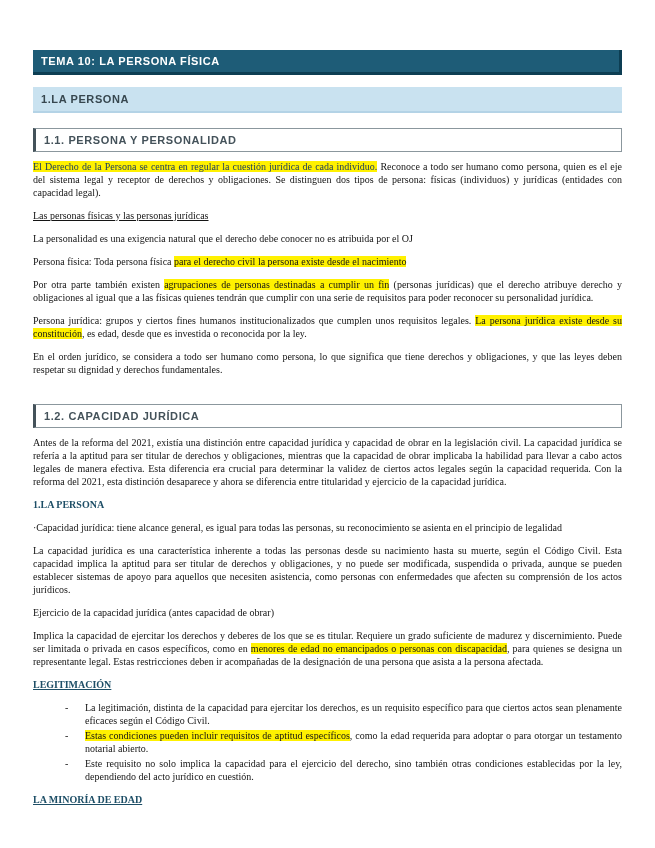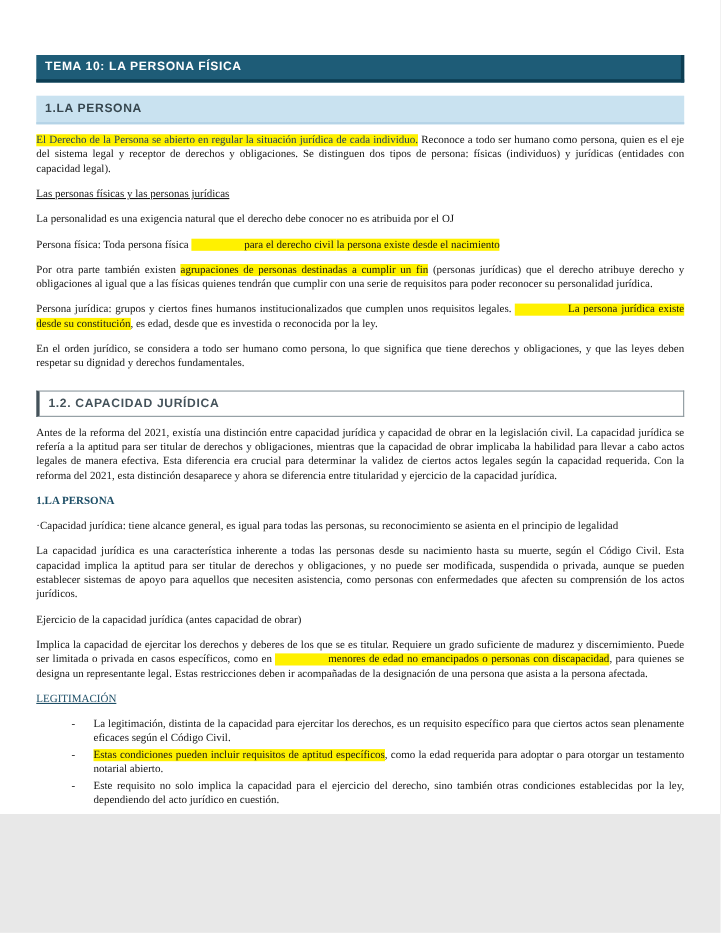--- a/index.html
+++ b/index.html
@@ -1,17 +1,17 @@
 <!DOCTYPE html>
 <html><head>
 <meta charset="utf-8">
 <style>
   html,body{margin:0;padding:0;background:#e8e8e8;}
   .page{
-    width:655px;height:740px;background:#ffffff;position:relative;
+    width:655px;height:848px;background:#ffffff;position:relative;
     margin:0 auto;box-sizing:border-box;padding:50px 33px 0 33px;overflow:hidden;
     font-family:"Liberation Serif", serif;color:#141414;
   }
   
   .title-bar{
     background:#1e5c77;color:#ffffff;
     font-family:"Liberation Sans", sans-serif;font-weight:bold;font-size:11px;
     letter-spacing:0.6px;padding:5px 8px;
     border-right:3px solid #0d3e53;border-bottom:3px solid #0d3e53;
   }
@@ -20,60 +20,63 @@
     font-family:"Liberation Sans", sans-serif;font-weight:bold;font-size:11px;
     letter-spacing:0.6px;padding:6px 8px;border-bottom:2px solid #b4d3e6;
   }
   
   .h-box{
     margin-top:15px;background:#ffffff;color:#44525a;
     font-family:"Liberation Sans", sans-serif;font-weight:bold;font-size:11px;
     letter-spacing:0.6px;padding:5px 8px;
     border:1px solid #8b979d;border-left:3px solid #44525a;
   }
-  .h-box.second{margin-top:18px;}
+  .h-box.second{margin-top:28px;}
   
   .content{margin-top:8px;}
   .para{
     font-size:10px;line-height:13px;text-align:justify;margin:0 0 10px 0;
   }
   .bullets{margin:0 0 10px 0;}
   .bullet-item{
     position:relative;font-size:10px;line-height:13px;text-align:justify;
     margin:0 0 2px 0;padding-left:52px;
   }
   .bullet-item::before{
     content:"-";position:absolute;left:32px;top:0;
   }
   
   .s-n{}
   .s-b{font-weight:normal;}
   .s-u{text-decoration:underline;}
-  .s-hl{background:#fff100;padding-left:48px;}
+  .s-hl{background:#fff100;}
   .s-hlb{background:#fff100;font-weight:normal;}
   .s-hlnavy{background:#fff100;color:#17375e;}
   .s-tealb{color:#1d4e66;font-weight:bold;}
-  .s-tealu{color:#1d4e66;font-weight:normal;text-decoration:underline;}
+  .s-tealu{color:#1d4e66;font-weight:bold;text-decoration:underline;}
 </style>
 </head>
 <body>
 
 <div class="page">
 
   <div class="title-bar">
     <span>TEMA 10: LA PERSONA FÍSICA</span>
   </div>
 
   <div class="section-bar">
     <span>1.LA PERSONA</span>
   </div>
 
+  <div class="h-box">
+    <span>1.1. PERSONA Y PERSONALIDAD</span>
+  </div>
 
   <div class="content">
-      <div class="para"><span class="s-hlnavy">El Derecho de la Persona se abierto en regular la situación jurídica de cada individuo.</span><span class="s-n"> Reconoce a todo ser humano como persona, quien es el eje del sistema legal y receptor de derechos y obligaciones. Se distinguen dos tipos de persona: físicas (individuos) y jurídicas (entidades con capacidad legal).</span></div>
+      <div class="para"><span class="s-hlnavy">El Derecho de la Persona se centra en regular la cuestión jurídica de cada individuo.</span><span class="s-n"> Reconoce a todo ser humano como persona, quien es el eje del sistema legal y receptor de derechos y obligaciones. Se distinguen dos tipos de persona: físicas (individuos) y jurídicas (entidades con capacidad legal).</span></div>
       <div class="para"><span class="s-u">Las personas físicas y las personas jurídicas</span></div>
       <div class="para"><span class="s-n">La personalidad es una exigencia natural que el derecho debe conocer no es atribuida por el OJ</span></div>
       <div class="para"><span class="s-b">Persona física</span><span class="s-n">: Toda persona física </span><span class="s-hl">para el derecho civil </span><span class="s-hlb">la persona existe desde el nacimiento</span></div>
       <div class="para"><span class="s-n">Por otra parte también existen </span><span class="s-hlb">agrupaciones de personas destinadas a cumplir un fin</span><span class="s-n"> (personas jurídicas) que el derecho atribuye derecho y obligaciones al igual que a las físicas quienes tendrán que cumplir con una serie de requisitos para poder reconocer su personalidad jurídica.</span></div>
       <div class="para"><span class="s-b">Persona jurídica</span><span class="s-n">: grupos y ciertos fines humanos institucionalizados que cumplen unos requisitos legales. </span><span class="s-hl">La persona jurídica existe desde su constitución</span><span class="s-n">, es edad, desde que es investida o reconocida por la ley.</span></div>
       <div class="para"><span class="s-n">En el orden jurídico, se considera a todo ser humano como persona, lo que significa que tiene derechos y obligaciones, y que las leyes deben respetar su dignidad y derechos fundamentales.</span></div>
     </div>
 
   <div class="h-box second">
     <span>1.2. CAPACIDAD JURÍDICA</span>

